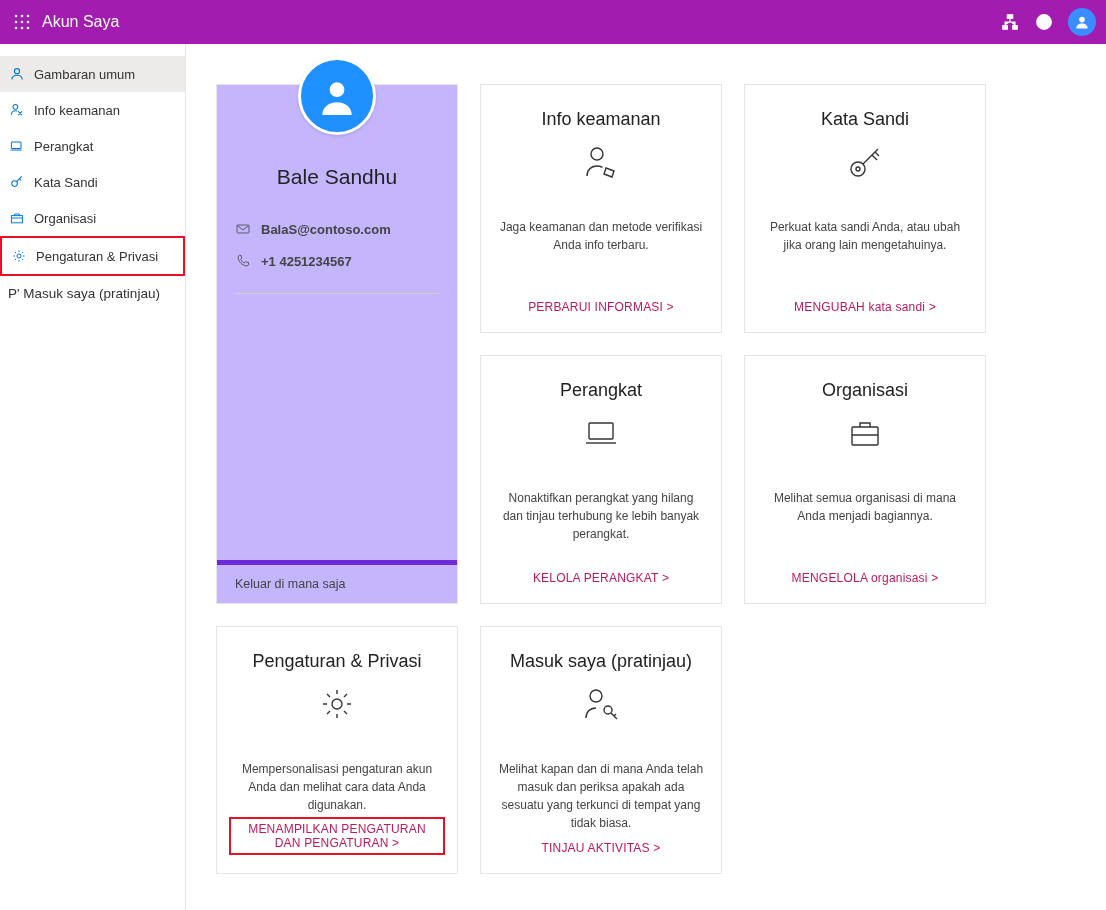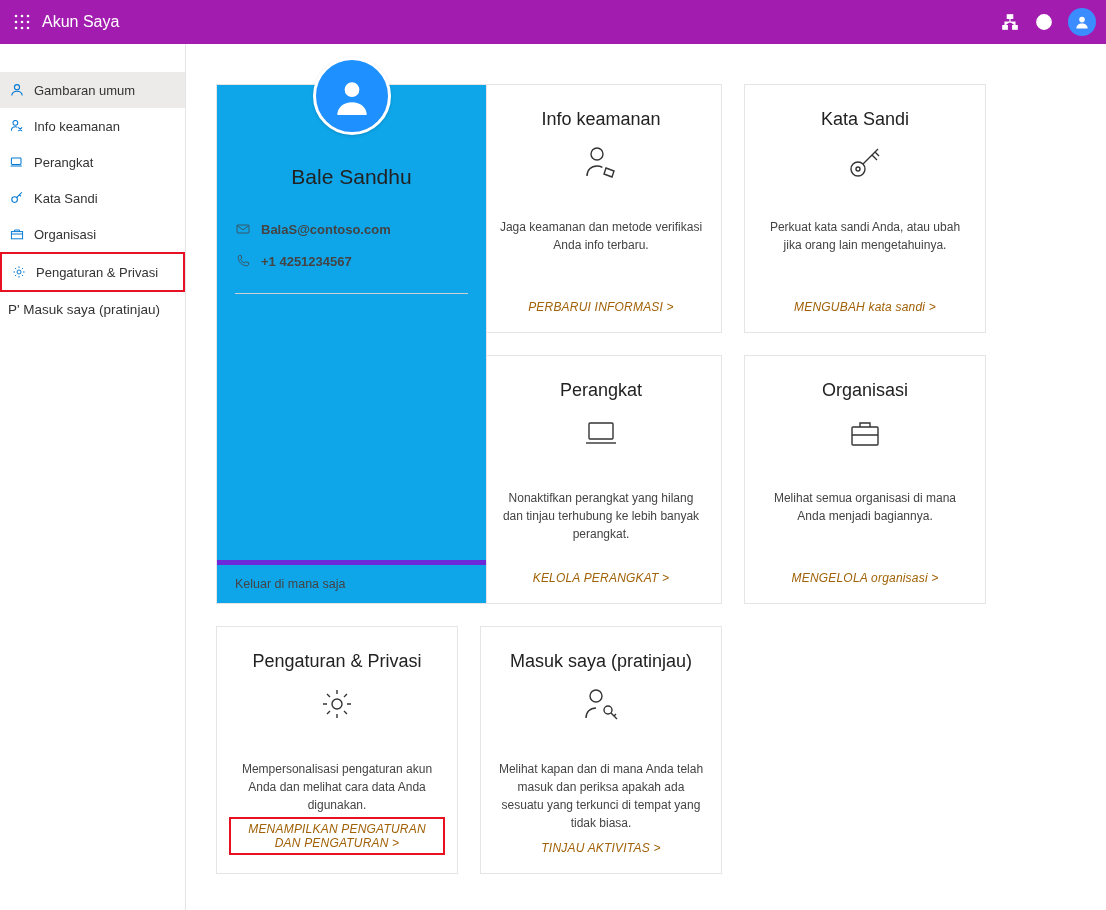--- a/index.html
+++ b/index.html
@@ -11,48 +11,48 @@
   .waffle-icon svg { fill: #fff; }
   .header-title { font-size: 16px; font-weight: 400; flex: 1; }
   .header-right { display: flex; align-items: center; gap: 14px; }
   .header-icon { width: 20px; height: 20px; display: flex; align-items: center; justify-content: center; cursor: pointer; }
   .header-icon svg { fill: #fff; stroke: #fff; }
   .avatar { width: 28px; height: 28px; border-radius: 50%; background: #3b8cff; display: flex; align-items: center; justify-content: center; cursor: pointer; }
   .avatar svg { fill: #fff; }
 
   
   .body-wrap { display: flex; height: calc(910px - 44px); }
-  .sidebar { width: 186px; border-right: 1px solid #e5e5e5; padding-top: 28px; background: #fff; }
+  .sidebar { width: 186px; border-right: 1px solid #e5e5e5; padding-top: 12px; background: #fff; }
   .sidebar-item { display: flex; align-items: center; padding: 9px 8px; font-size: 13px; color: #333; cursor: pointer; }
   .sidebar-item.active { background: #edebe9; }
   .sidebar-item.highlight-red { border: 2px solid #e81123; }
   .sidebar-icon { width: 18px; height: 18px; margin-right: 8px; display: flex; align-items: center; justify-content: center; }
   .sidebar-icon svg, .sidebar-icon .emoji { width: 16px; height: 16px; }
   .sidebar-item-last { padding-left: 8px; padding-top: 10px; font-size: 13.5px; }
 
   
   .main { flex: 1; padding: 40px 30px; overflow: auto; }
   .card-grid { display: grid; grid-template-columns: 242px 242px 242px; gap: 22px; }
   
-  .profile-card { grid-row: span 2; background: #0ea5e9; border: 1px solid #e5e5e5; width: 271px; position: relative; padding-top: 80px; min-height: 520px; }
+  .profile-card { grid-row: span 2; background: #c4b5fd; border: 1px solid #e5e5e5; width: 242px; position: relative; padding-top: 80px; min-height: 520px; }
   .profile-avatar { position: absolute; top: -28px; left: 50%; transform: translateX(-50%); width: 78px; height: 78px; border-radius: 50%; background: #1e90ff; border: 3px solid #fff; display: flex; align-items: center; justify-content: center; box-shadow: 0 1px 3px rgba(0,0,0,.15); }
   .profile-avatar svg { fill: #fff; }
   .profile-name { text-align: center; font-size: 21px; font-weight: 400; color: #222; margin-bottom: 24px; }
   .profile-row { display: flex; align-items: center; padding: 8px 18px; font-size: 13px; color: #444; font-weight: bold; }
   .profile-row svg { width: 16px; height: 16px; margin-right: 10px; stroke: #444; fill: none; }
   .profile-divider { height: 1px; background: #d0d0d0; margin: 16px 18px; }
   .profile-question { padding: 6px 18px; font-size: 13px; color: #333; }
   .profile-signout { position: absolute; bottom: 0; left: 0; right: 0; border-top: 5px solid #6d28d9; padding: 12px 18px; font-size: 12.5px; color: #444; cursor: pointer; }
 
   .card { background: #fff; border: 1px solid #e5e5e5; width: 242px; min-height: 248px; padding: 24px 12px 18px 12px; display: flex; flex-direction: column; align-items: center; text-align: center; }
   .card-title { font-size: 18px; font-weight: 400; color: #222; margin-bottom: 10px; }
   .card-icon { width: 44px; height: 44px; display: flex; align-items: center; justify-content: center; margin-bottom: 18px; }
   .card-icon svg { stroke: #333; fill: none; stroke-width: 1.4; }
   .card-desc { font-size: 12px; color: #444; line-height: 1.5; margin-bottom: auto; padding: 0 5px; margin-top: 16px; }
-  .card-action { font-size: 12px; color: #a16207; cursor: pointer; letter-spacing: .2px; font-style: italic; }
+  .card-action { font-size: 12px; color: #be185d; cursor: pointer; letter-spacing: .2px; }
   .card-action.highlight-red { border: 2px solid #e81123; padding: 3px 12px; display: inline-block;}
   
   .row2 { display: grid; grid-template-columns: 242px 242px; gap: 22px; margin-top: 22px; }
 </style>
 </head>
 <body>
 
 <div class="header">
   <div class="waffle-icon">
     <svg viewBox="0 0 16 16" width="16" height="16">

